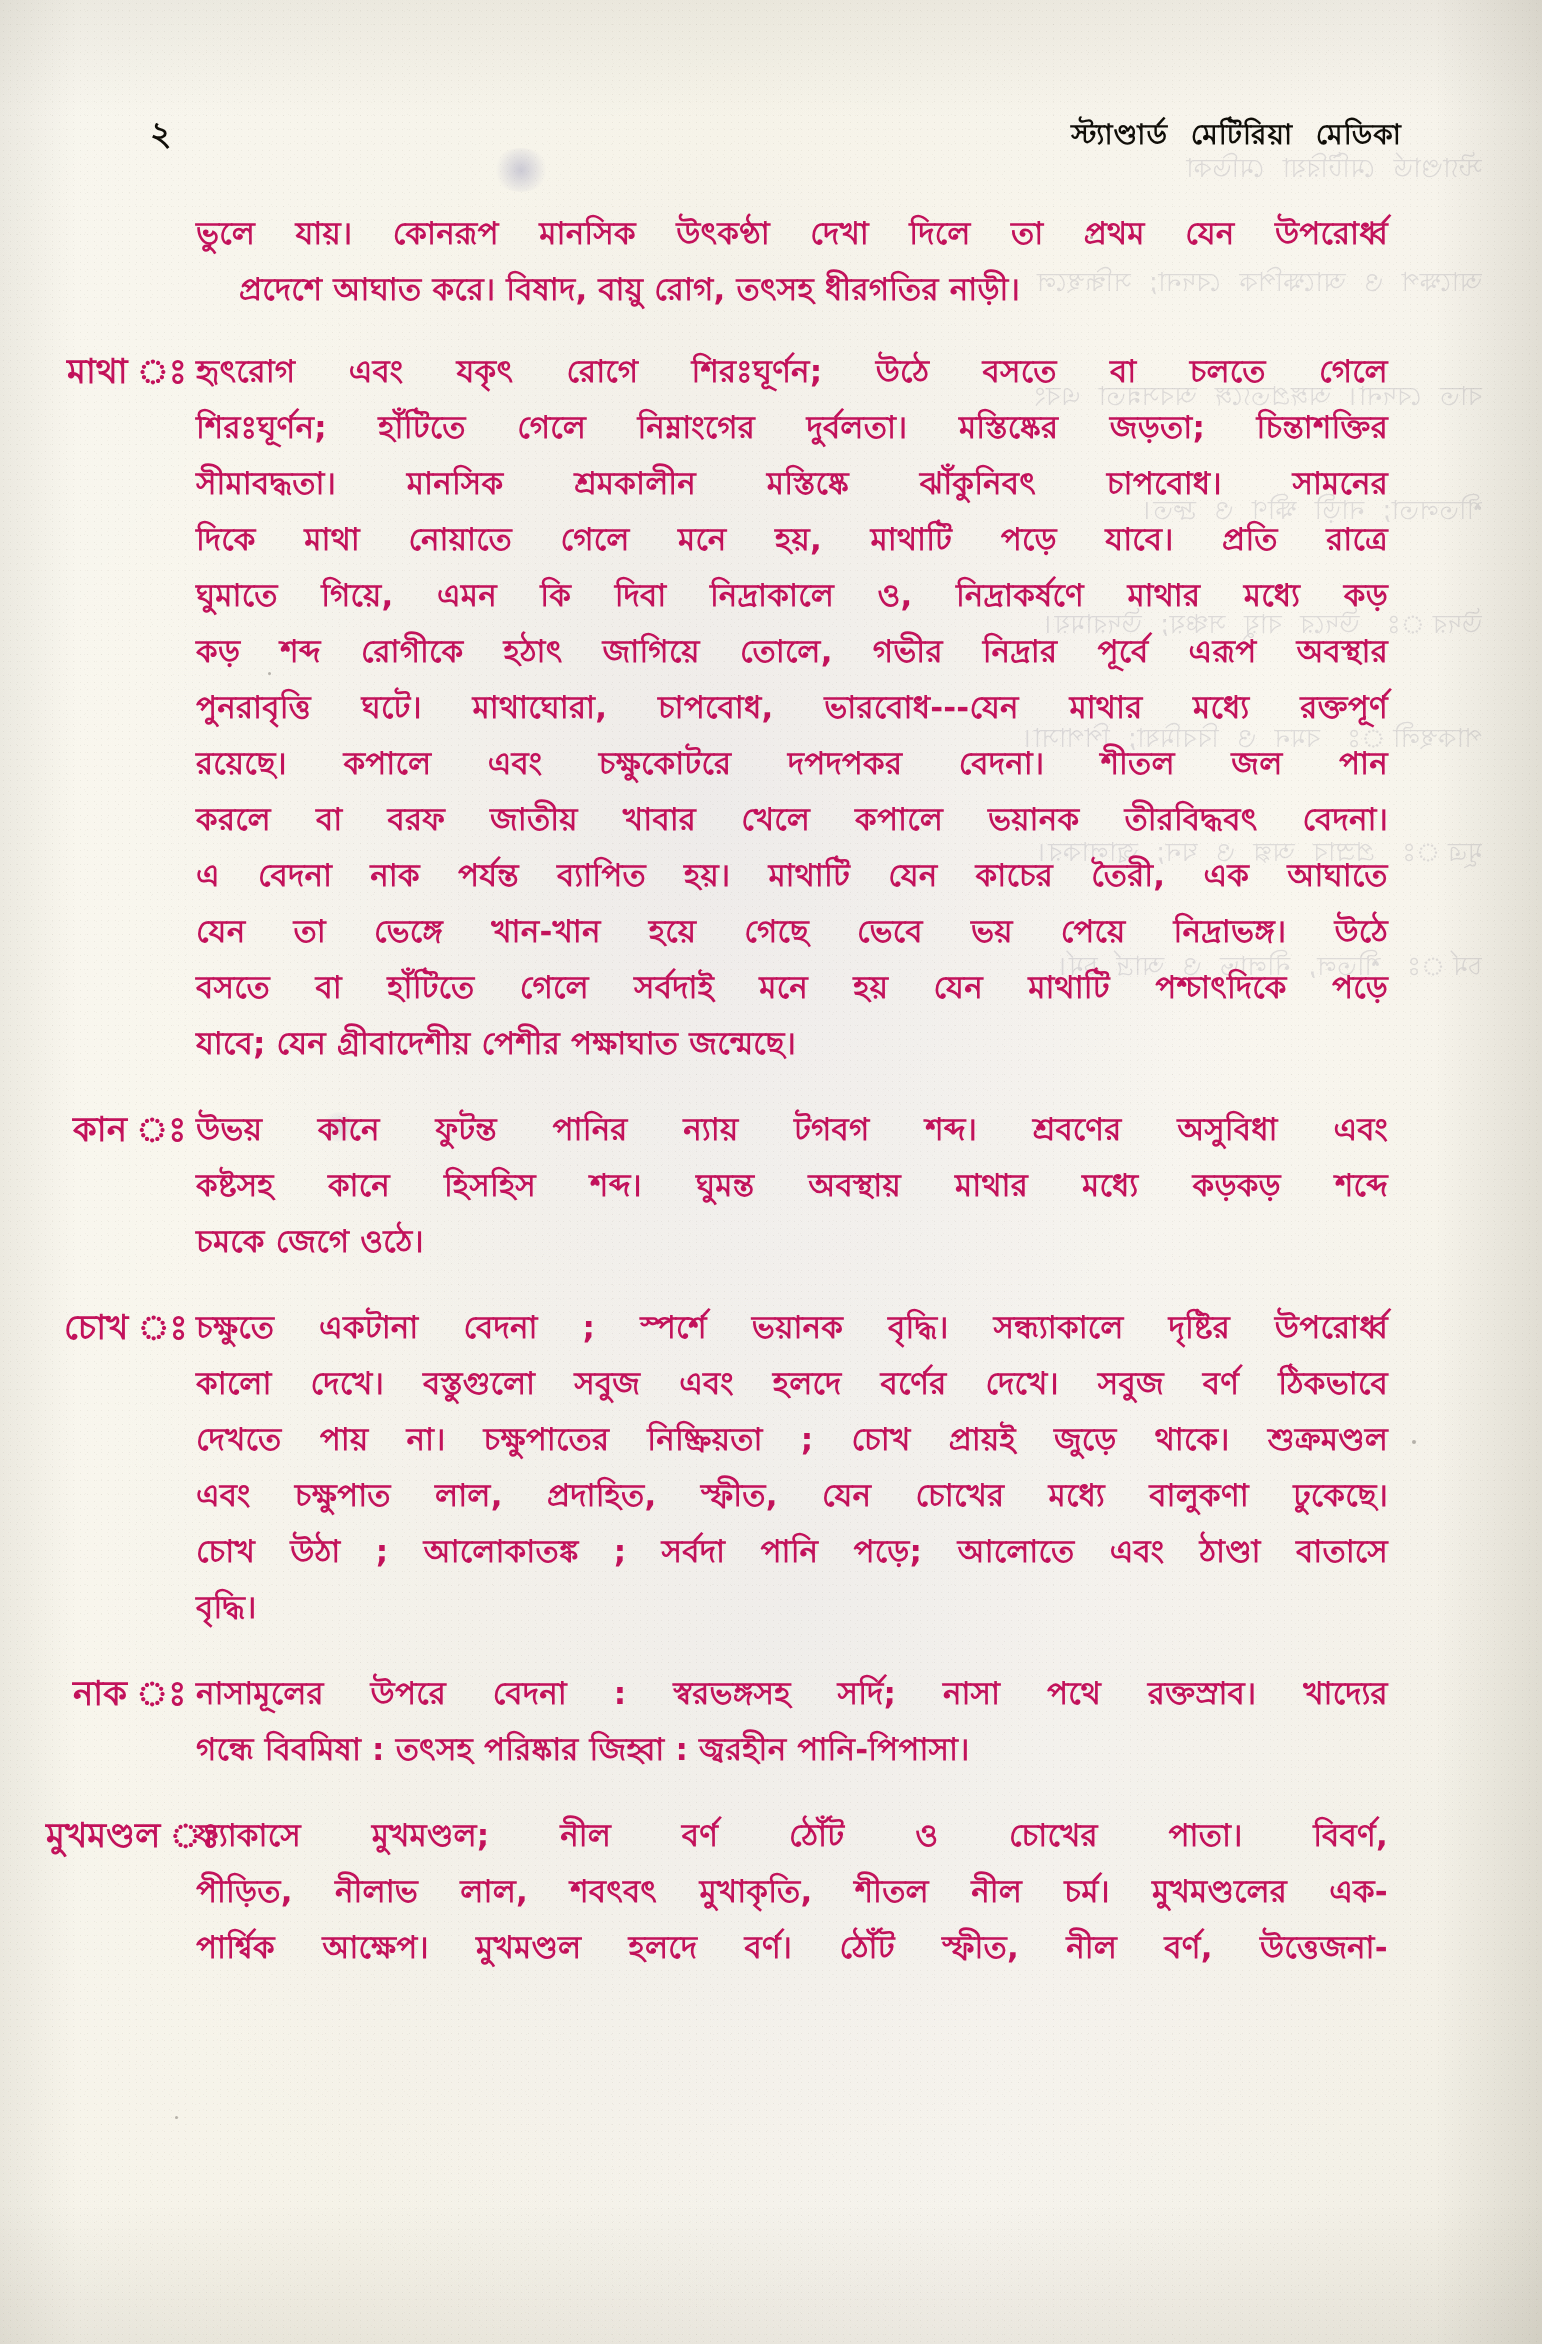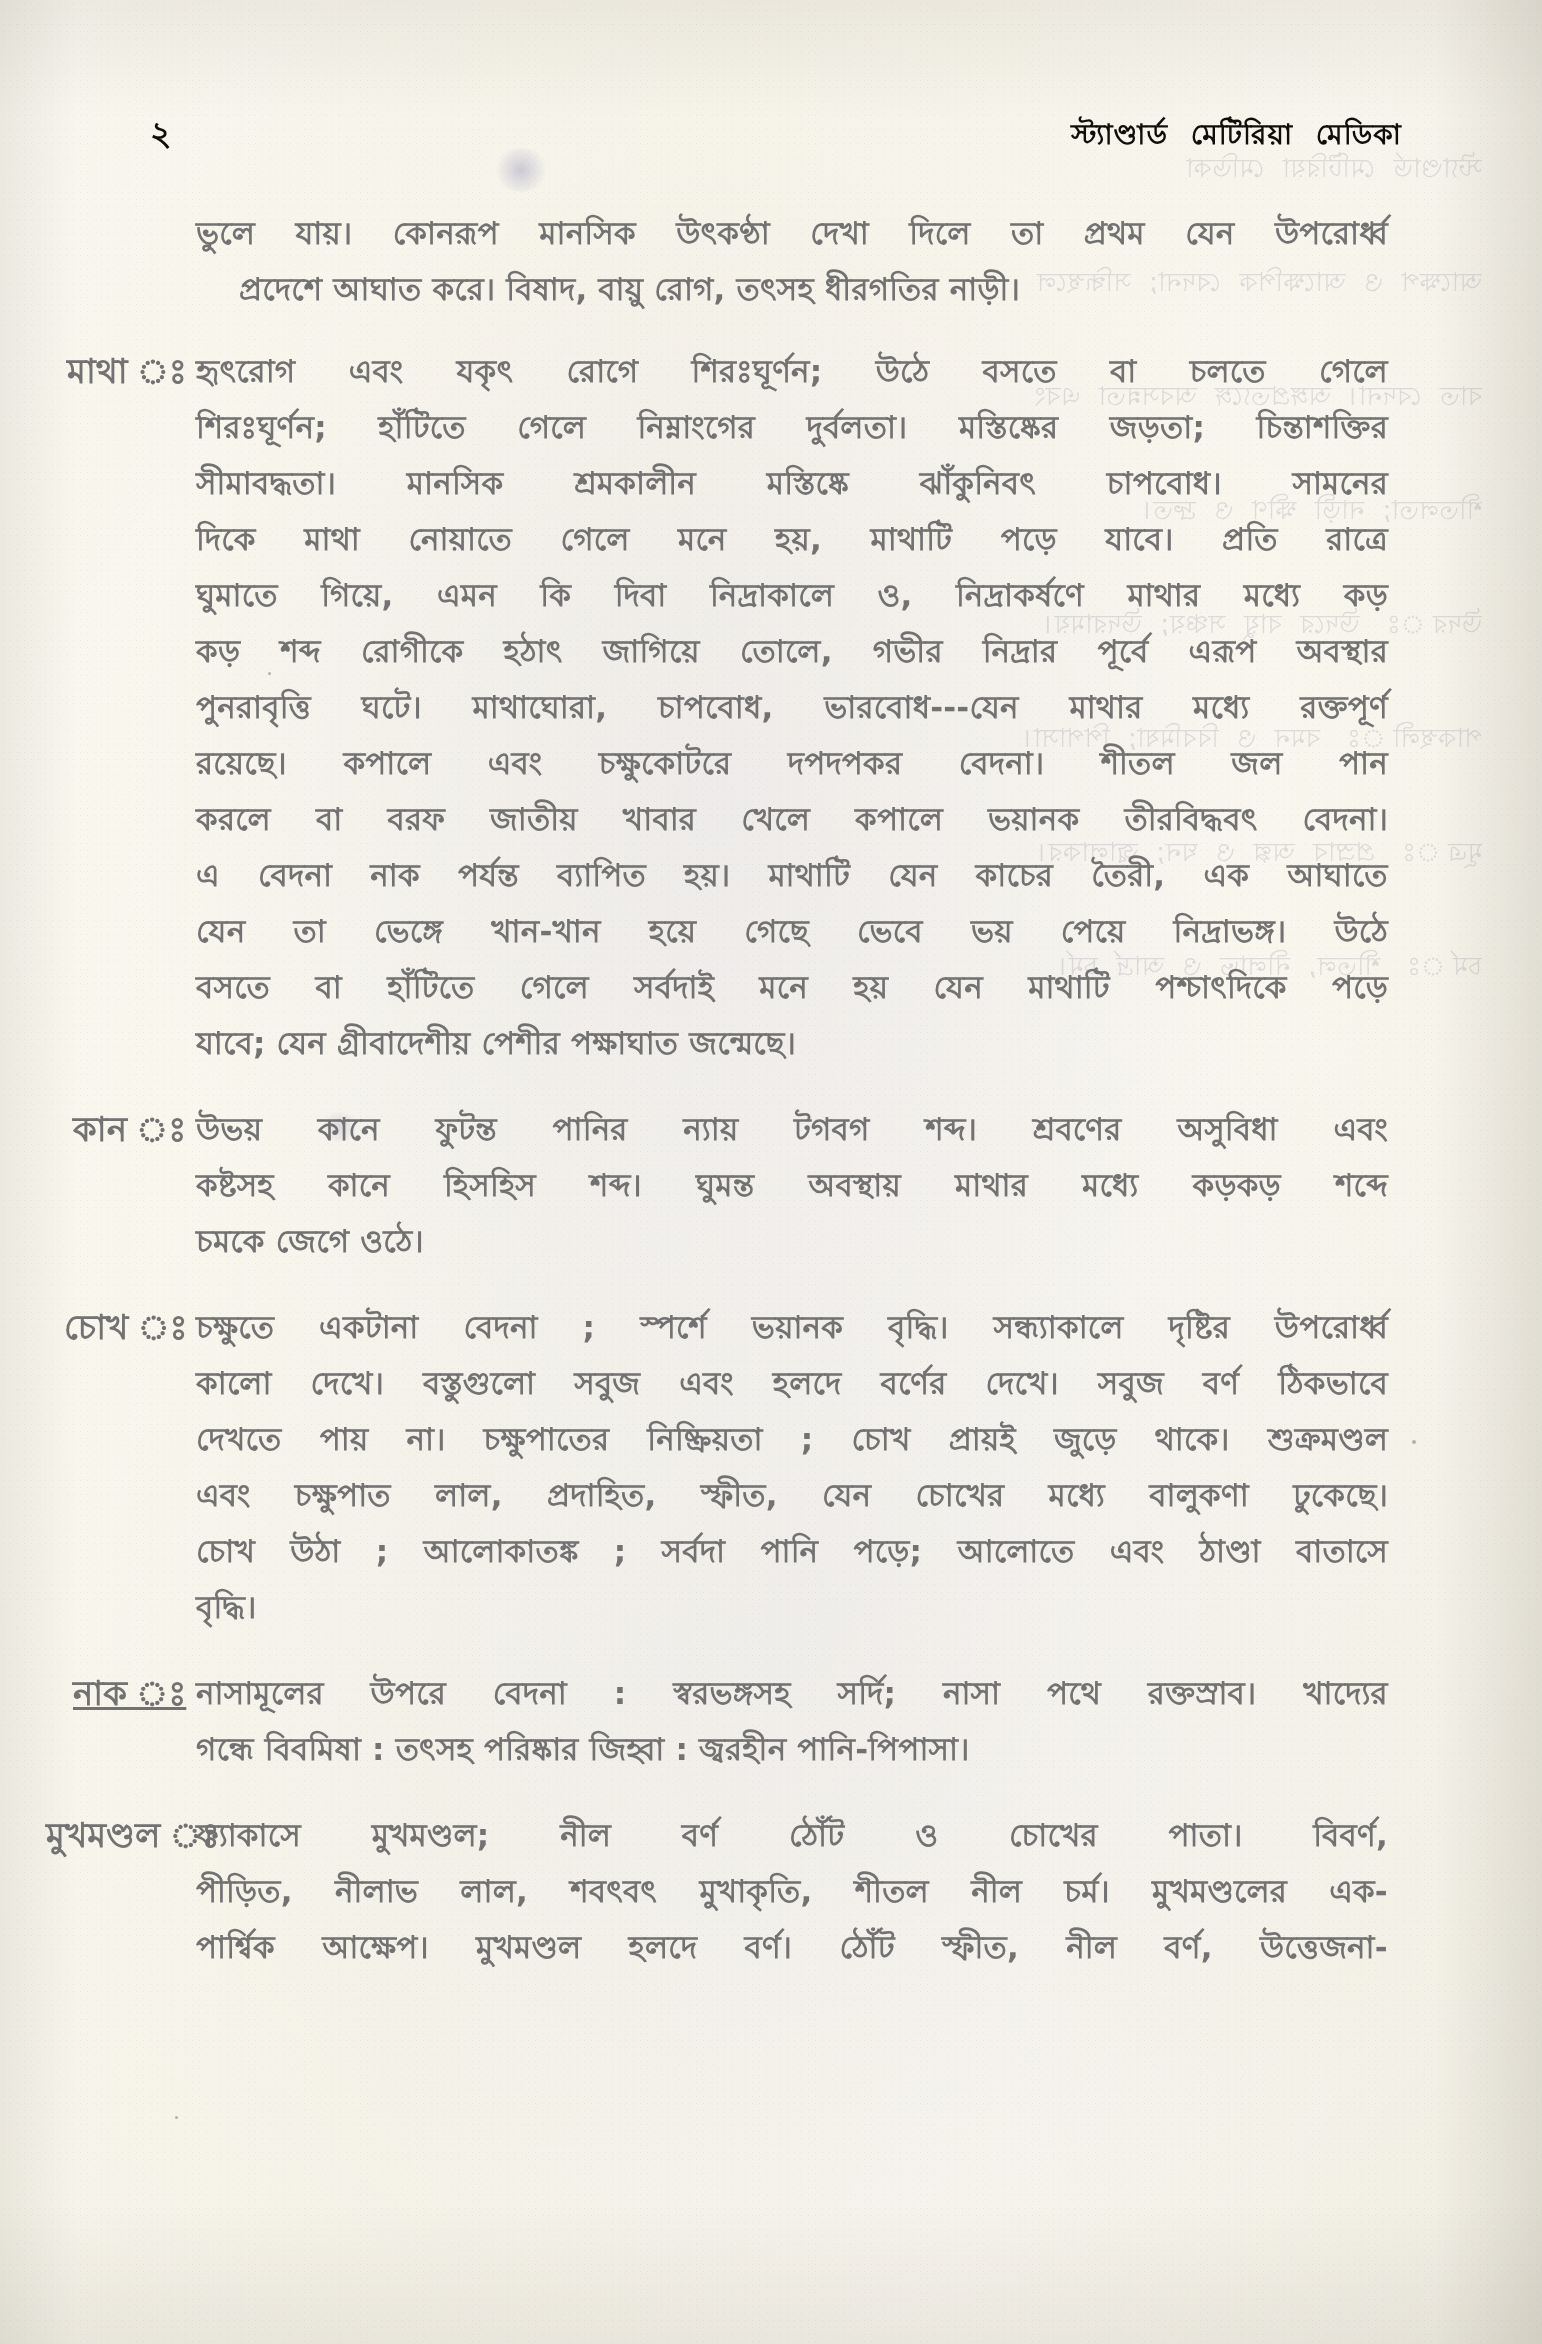--- a/index.html
+++ b/index.html
@@ -66,21 +66,21 @@
     overflow:hidden;
     white-space:pre-wrap;
   }
 
   
   .content{
     position:absolute;
     left:196px;
     top:206px;
     width:1192px;
-    color:#737373;
+    color:#be185d;
   }
 
   .line-row{
     display:block;
     width:100%;
     white-space:nowrap;
     height:56px;
     line-height:56px;
     font-size:31px;
     font-weight:700;
@@ -435,21 +435,21 @@
           <span class="word">পড়ে;</span>
           <span class="word">আলোতে</span>
           <span class="word">এবং</span>
           <span class="word">ঠাণ্ডা</span>
           <span class="word">বাতাসে</span>
         </div>
         <div class="line-row" style="display: block;"><span class="word">বৃদ্ধি।</span></div>
       </div>
       <div style="height: 30px;"></div>
       <div class="section">
-        <div class="sec-label" style="left: -123px; text-decoration: underline;">নাক ঃ</div>
+        <div class="sec-label" style="left: -123px;">নাক ঃ</div>
         <div class="line-row justify">
           <span class="word">নাসামূলের</span>
           <span class="word">উপরে</span>
           <span class="word">বেদনা</span>
           <span class="word">:</span>
           <span class="word">স্বরভঙ্গসহ</span>
           <span class="word">সর্দি;</span>
           <span class="word">নাসা</span>
           <span class="word">পথে</span>
           <span class="word">রক্তস্রাব।</span>

